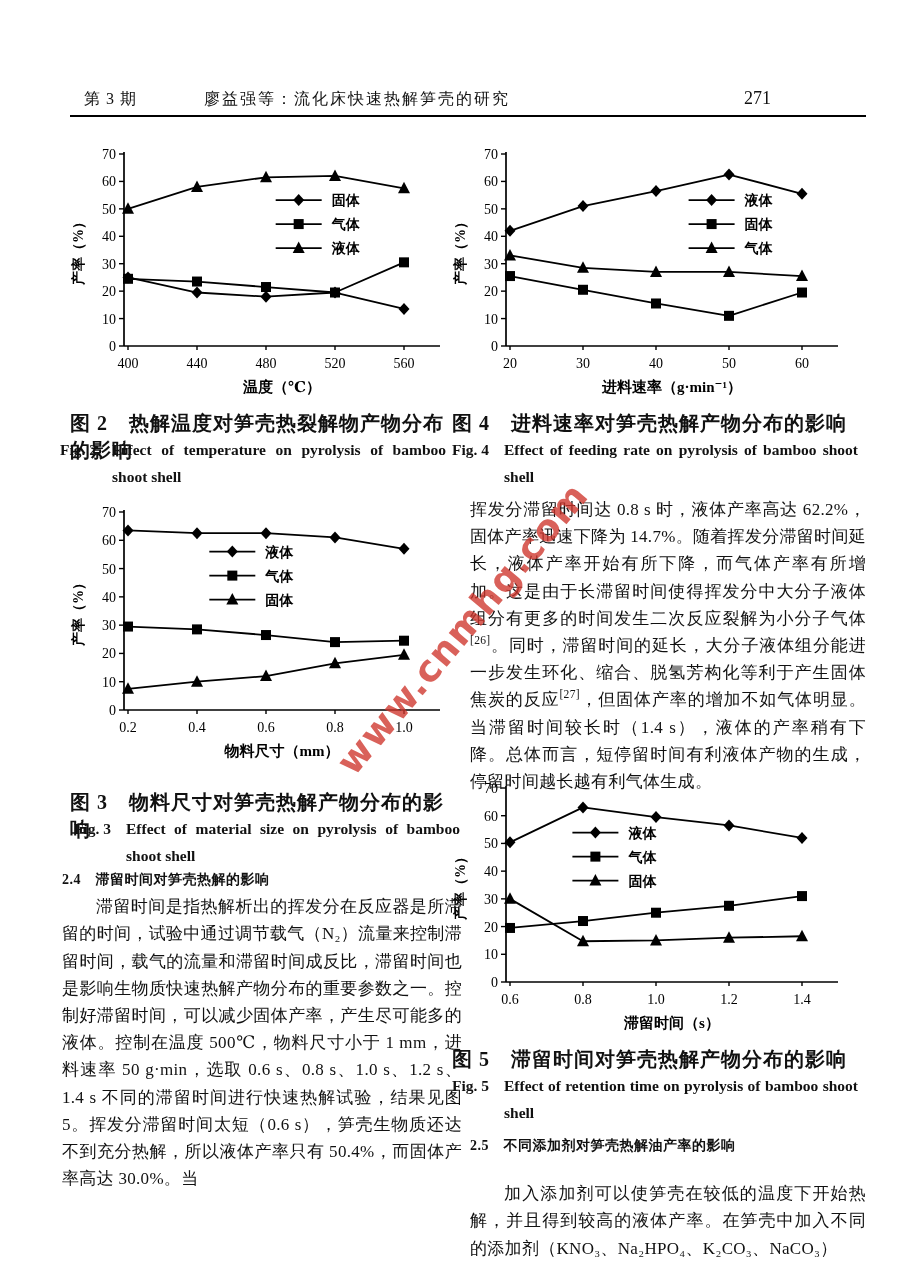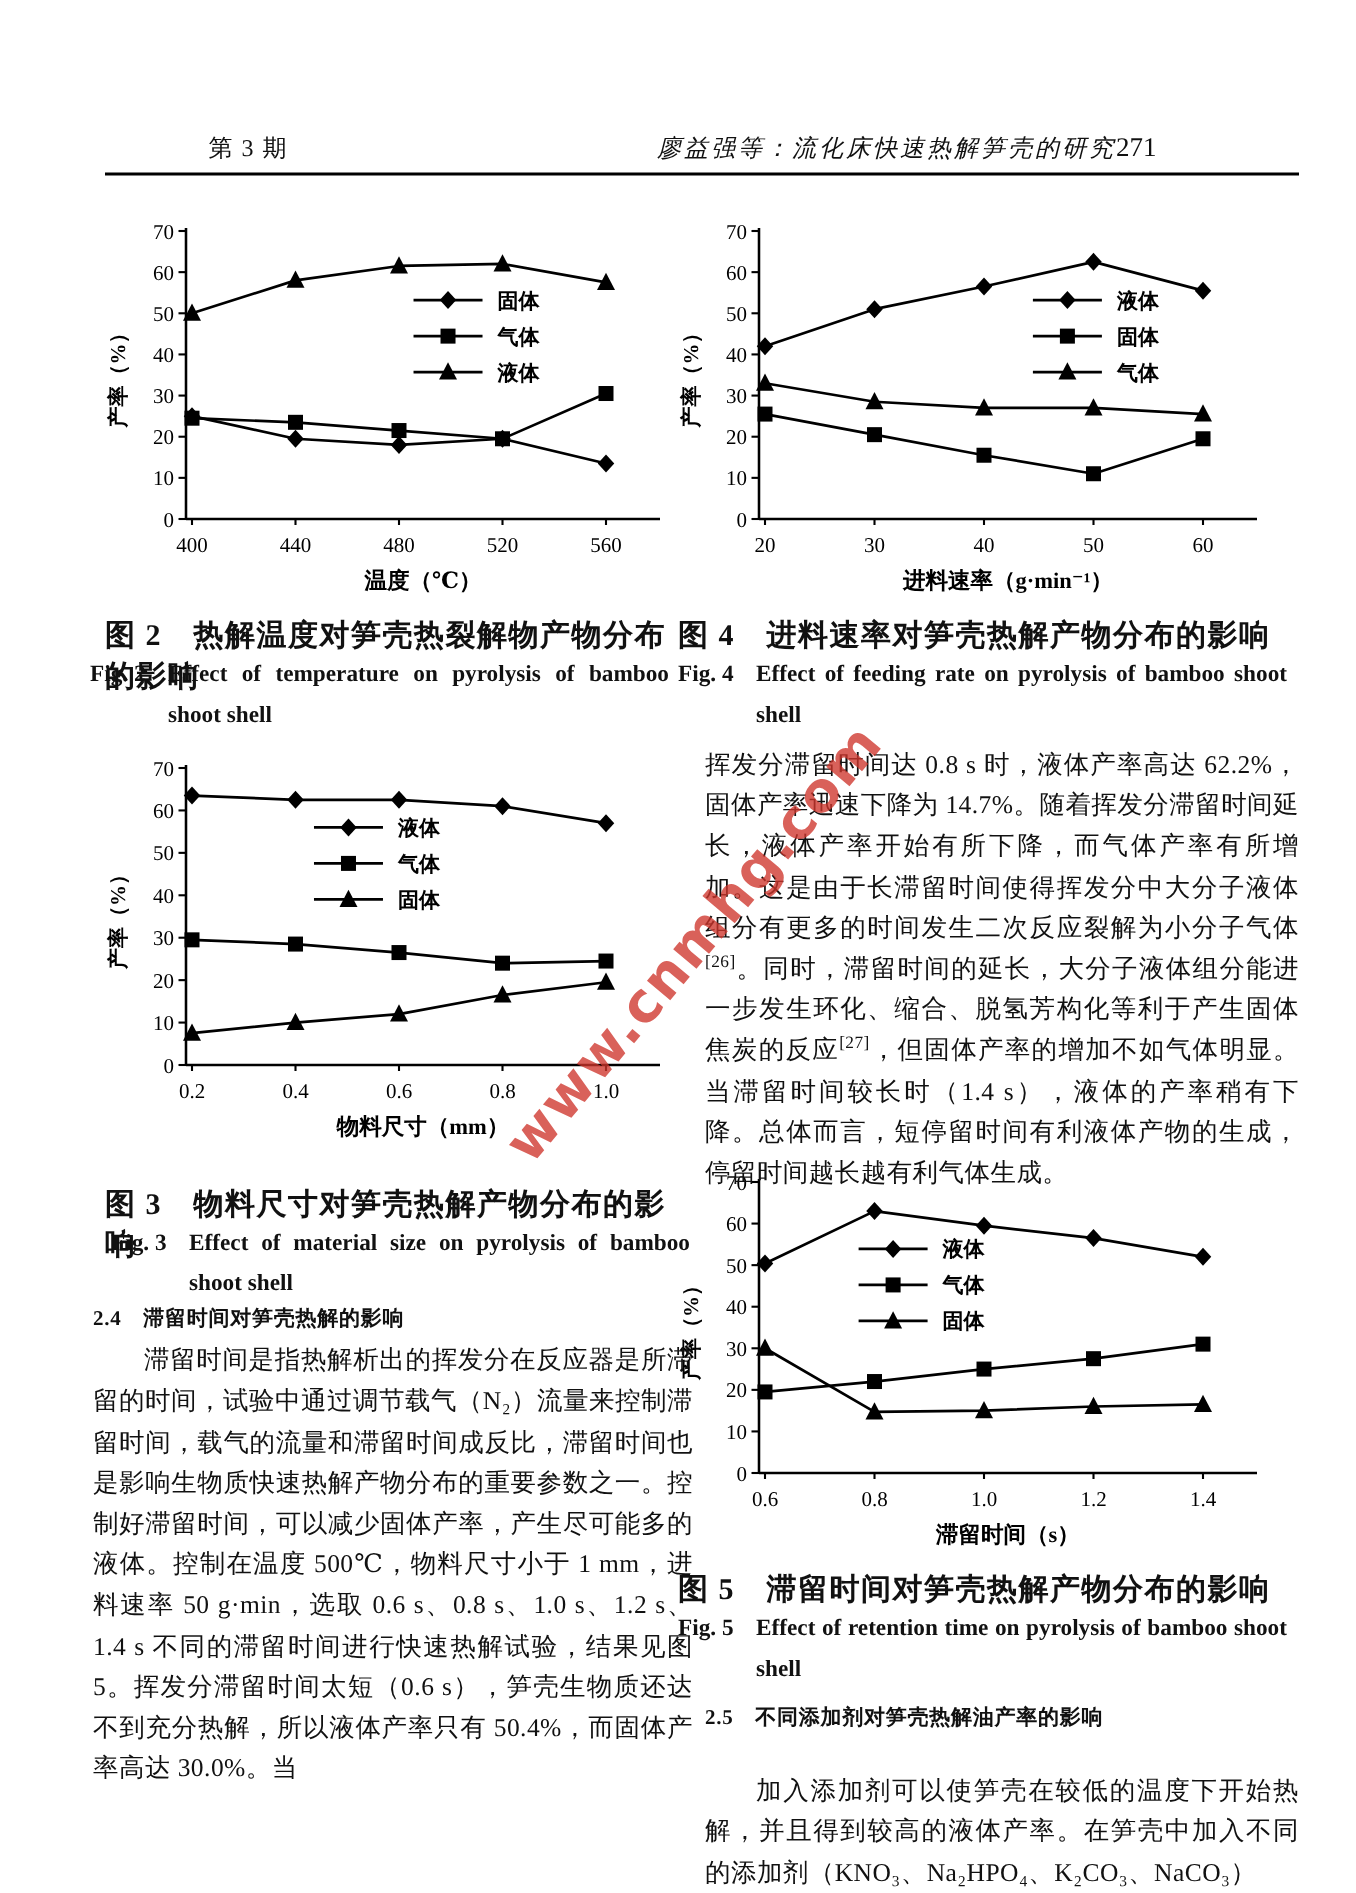--- a/index.html
+++ b/index.html
@@ -1,20 +1,20 @@
 <!DOCTYPE html>
 <html><head>
 <meta charset="utf-8">
 <style>
   html,body{margin:0;padding:0;background:#e8e8e8;}
   .page{position:relative;width:904px;height:1262px;background:#ffffff;margin:0 auto;
         font-family:"Liberation Serif","DejaVu Serif",serif;color:#111;overflow:hidden;}
   .hdr{position:absolute;left:72px;top:88px;width:792px;display:flex;align-items:baseline;font-size:16px;z-index:2;}
-  .hdr .issue{width:120px;text-align:right;letter-spacing:1px;}
-  .hdr .rtitle{flex:1;text-align:right;letter-spacing:2px;font-style:italic;}
+  .hdr .issue{width:120px;text-align:left;letter-spacing:1px;margin-left:12px;}
+  .hdr .rtitle{flex:1;text-align:left;letter-spacing:2px;}
   .hdr .pgnum{width:120px;text-align:left;font-size:18px;}
   .hrule{position:absolute;left:70px;top:115px;width:796px;height:2px;background:#000;z-index:2;}
   .chart{position:absolute;z-index:1;}
   .cap-zh{position:absolute;z-index:2;font-weight:bold;font-size:20px;text-align:left;letter-spacing:1px;}
   .cap-en{position:absolute;z-index:2;font-weight:bold;font-size:15.5px;display:flex;line-height:1.75;}
   .cap-en .lbl{flex:0 0 52px;}
   .cap-en .txt{flex:1;text-align:justify;}
   .body-text{position:absolute;z-index:2;font-size:17px;line-height:27.2px;text-align:justify;letter-spacing:.3px;}
   .body-text p{margin:0;}
   .body-text p.ind{text-indent:2em;}

